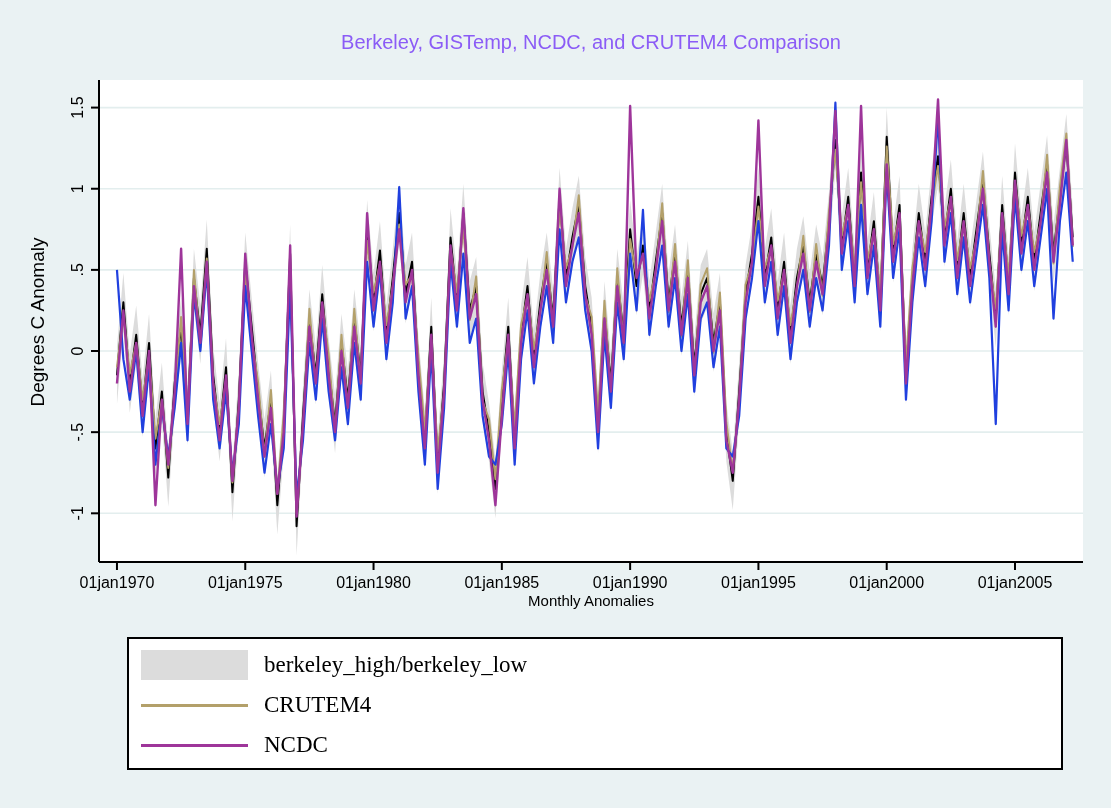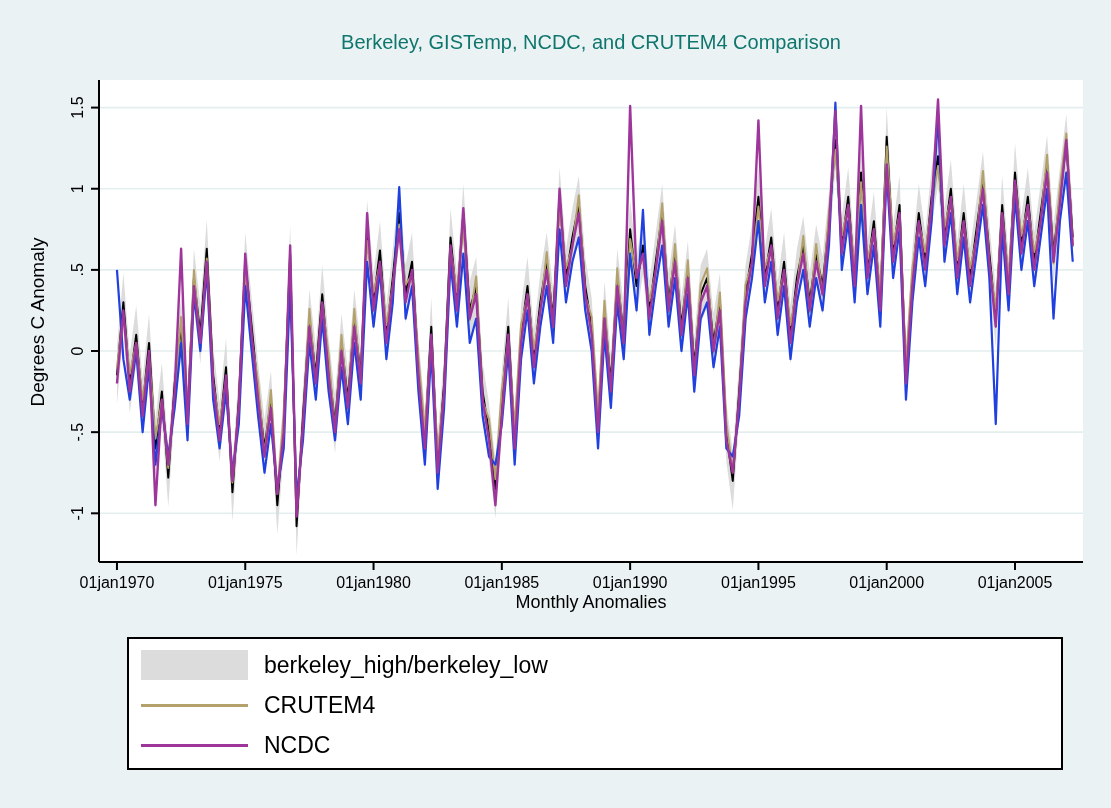--- a/index.html
+++ b/index.html
@@ -5,41 +5,41 @@
   html,body{margin:0;padding:0;}
   body{
     width:1111px;height:808px;
     background:#eaf2f3;
     font-family:"Liberation Sans",sans-serif;
     overflow:hidden;
   }
   .figure{position:relative;width:1111px;height:808px;}
   .graph-title{
     position:absolute;top:31px;left:99px;width:984px;
-    text-align:center;font-size:20px;color:#0f766e;
+    text-align:center;font-size:20px;color:#8b5cf6;
   }
   .y-axis-title{
     position:absolute;left:-62px;top:311px;width:200px;
     text-align:center;font-size:19px;color:#000;
     transform:rotate(-90deg);
   }
   .x-axis-title{
     position:absolute;top:592px;left:99px;width:984px;
-    text-align:center;font-size:18px;color:#000;
+    text-align:center;font-size:15px;color:#000;
   }
   svg.chart{position:absolute;left:0;top:0;}
   svg.chart text{font-family:"Liberation Sans",sans-serif;font-size:16px;fill:#000;}
   .legend{
     position:absolute;left:127px;top:637px;width:936px;height:133px;
     background:#ffffff;border:2px solid #000;box-sizing:border-box;
   }
   .legend-col{position:absolute;top:6px;}
   .legend-col.col1{left:12px;}
   .legend-col.col2{left:524px;}
-  .legend-row{display:flex;align-items:center;height:40px;}
+  .legend-row{display:flex;align-items:center;height:40px;font-family:Liberation Serif, serif;}
   .legend-key{width:107px;flex:0 0 107px;margin-right:16px;}
   .key-band{height:30px;}
   .key-line{height:3px;}
   .legend-label{font-size:23px;color:#000;white-space:nowrap;}
 </style>
 </head>
 <body>
 
 <div class="figure">
 

